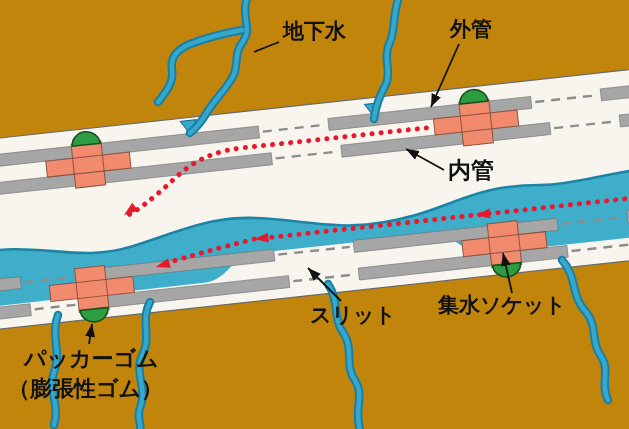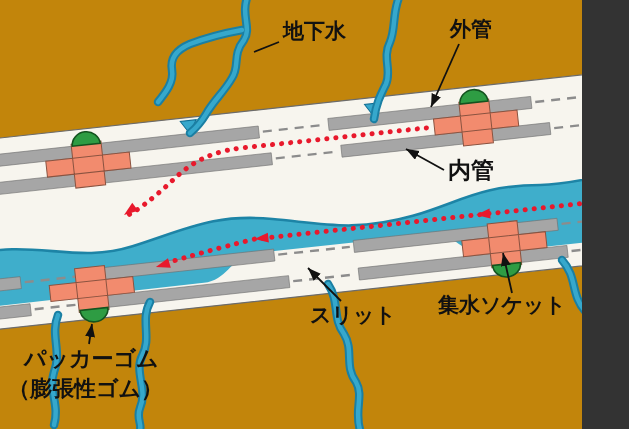--- a/index.html
+++ b/index.html
@@ -1,16 +1,16 @@
 <!DOCTYPE html>
 <html style="--ground: #C2850B; --pipe: #F7F5EE; --wall: #A6A6A6; --wall-dash: #8C8C8C; --socket: #F28B6E; --packer: #2E9C43; --packer-dark: #14531F; --water: #3FAECB; --water-edge: #1D84A6; --stream: #36A8CC; --stream-dark: #1A7FA3; --flow: #E8192C; --label: #111111; --outline: #6B6B6B;"><head>
 <meta charset="utf-8">
 <style>
   html,body{margin:0;padding:0;background:#333;}
-  .canvas{position:relative;width:582px;height:429px;overflow:hidden;
+  .canvas{position:relative;width:629px;height:429px;overflow:hidden;
           font-family:"Liberation Sans","DejaVu Sans",sans-serif;}
   svg{display:block;}
   .ground{fill:var(--ground,#C2850B);}
   .band{fill:var(--pipe,#F7F5EE);stroke:var(--outline,#6b6b6b);stroke-width:1.2;}
   .wall{fill:var(--wall,#A6A6A6);stroke:#6e6e6e;stroke-width:.6;}
   .dash{stroke:var(--wall-dash,#8c8c8c);stroke-width:2.4;stroke-dasharray:9 7;fill:none;}
   .socket{fill:var(--socket,#F28B6E);stroke:#8a5340;stroke-width:1;}
   .packer{fill:var(--packer,#2E9C43);stroke:var(--packer-dark,#14531F);stroke-width:1.6;}
   .water{fill:var(--water,#3FAECB);}
   .wedge{fill:none;stroke:var(--water-edge,#1D84A6);stroke-width:2.6;}

